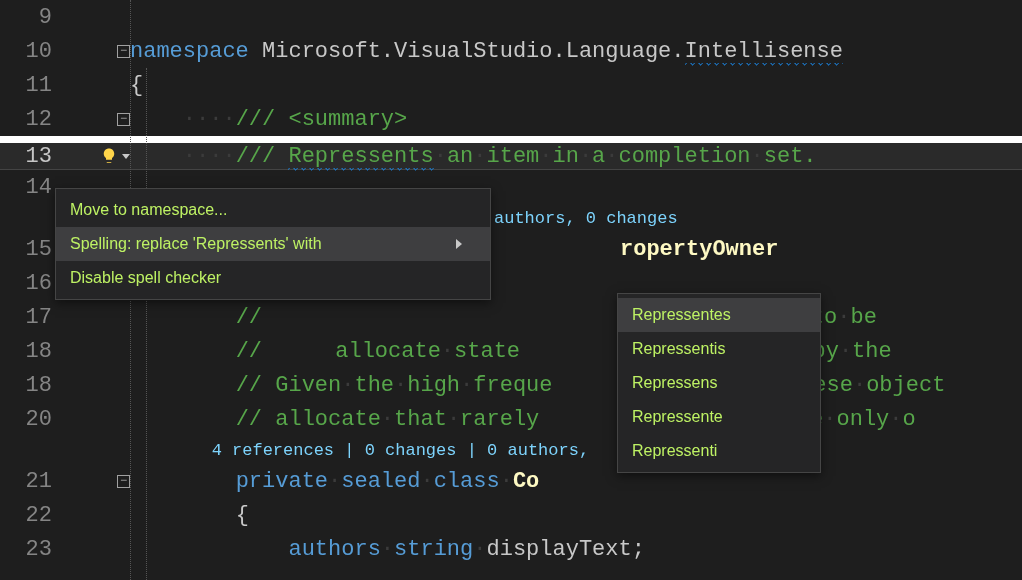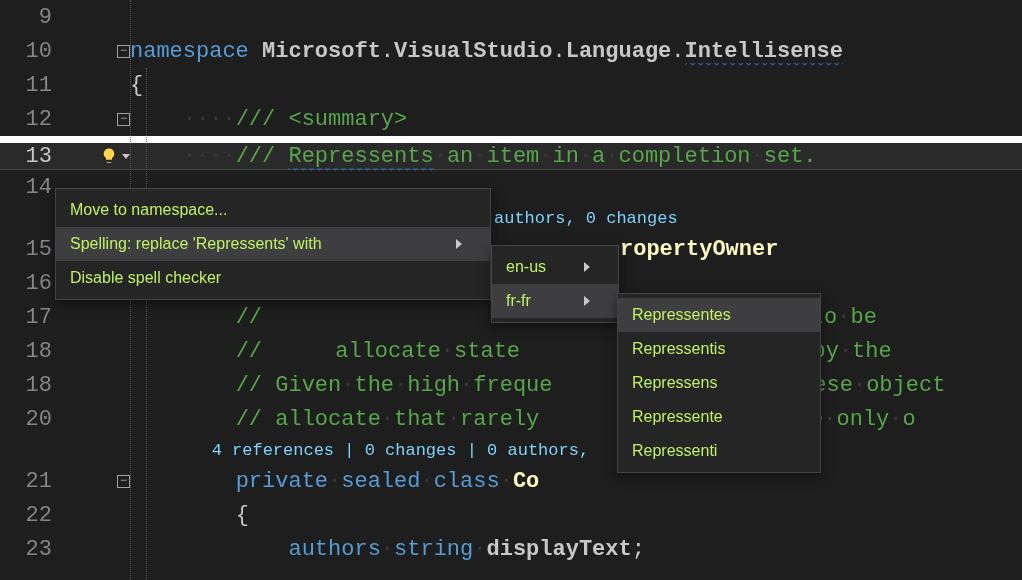--- a/index.html
+++ b/index.html
@@ -73,21 +73,21 @@
   }
   .guide2 {
     position: absolute;
     left: 146px;
     top: 68px; bottom: 0px;
     width: 1px;
     border-left: 1px dotted #555;
   }
   .kw { color: #569cd6; }
   .type { color: #fef9c3; font-weight: bold; }
-  .id { color: #c8c8c8; font-weight: bold; }
+  .id { color: #c8c8c8; }
   .cmt { color: #57a64a; }
   .punc { color: #c8c8c8; }
   .xml { color: #57a64a; }
   .mid-dot { color: #3b3b3b; }
   .squiggle-blue {
     background-image: linear-gradient(45deg, transparent 65%, #1a7dd4 80%, transparent 90%),
                       linear-gradient(135deg, transparent 5%, #1a7dd4 15%, transparent 25%);
     background-size: 8px 3px;
     background-repeat: repeat-x;
     background-position: 0 100%;
@@ -277,30 +277,20 @@
     </div>
     <div class="menu-item hover">
       <span>Spelling: replace 'Repressents' with</span>
       <div class="submenu-arrow"></div>
     </div>
     <div class="menu-item">
       <span>Disable spell checker</span>
     </div>
   </div>
 
-  <div class="menu lang-menu">
-    <div class="menu-item">
-      <span>en-us</span>
-      <div class="submenu-arrow"></div>
-    </div>
-    <div class="menu-item hover">
-      <span>fr-fr</span>
-      <div class="submenu-arrow"></div>
-    </div>
-  </div>
 
   <div class="menu sug-menu">
     <div class="menu-item hover">
       <span>Repressentes</span>
     </div>
     <div class="menu-item">
       <span>Repressentis</span>
     </div>
     <div class="menu-item">
       <span>Repressens</span>

